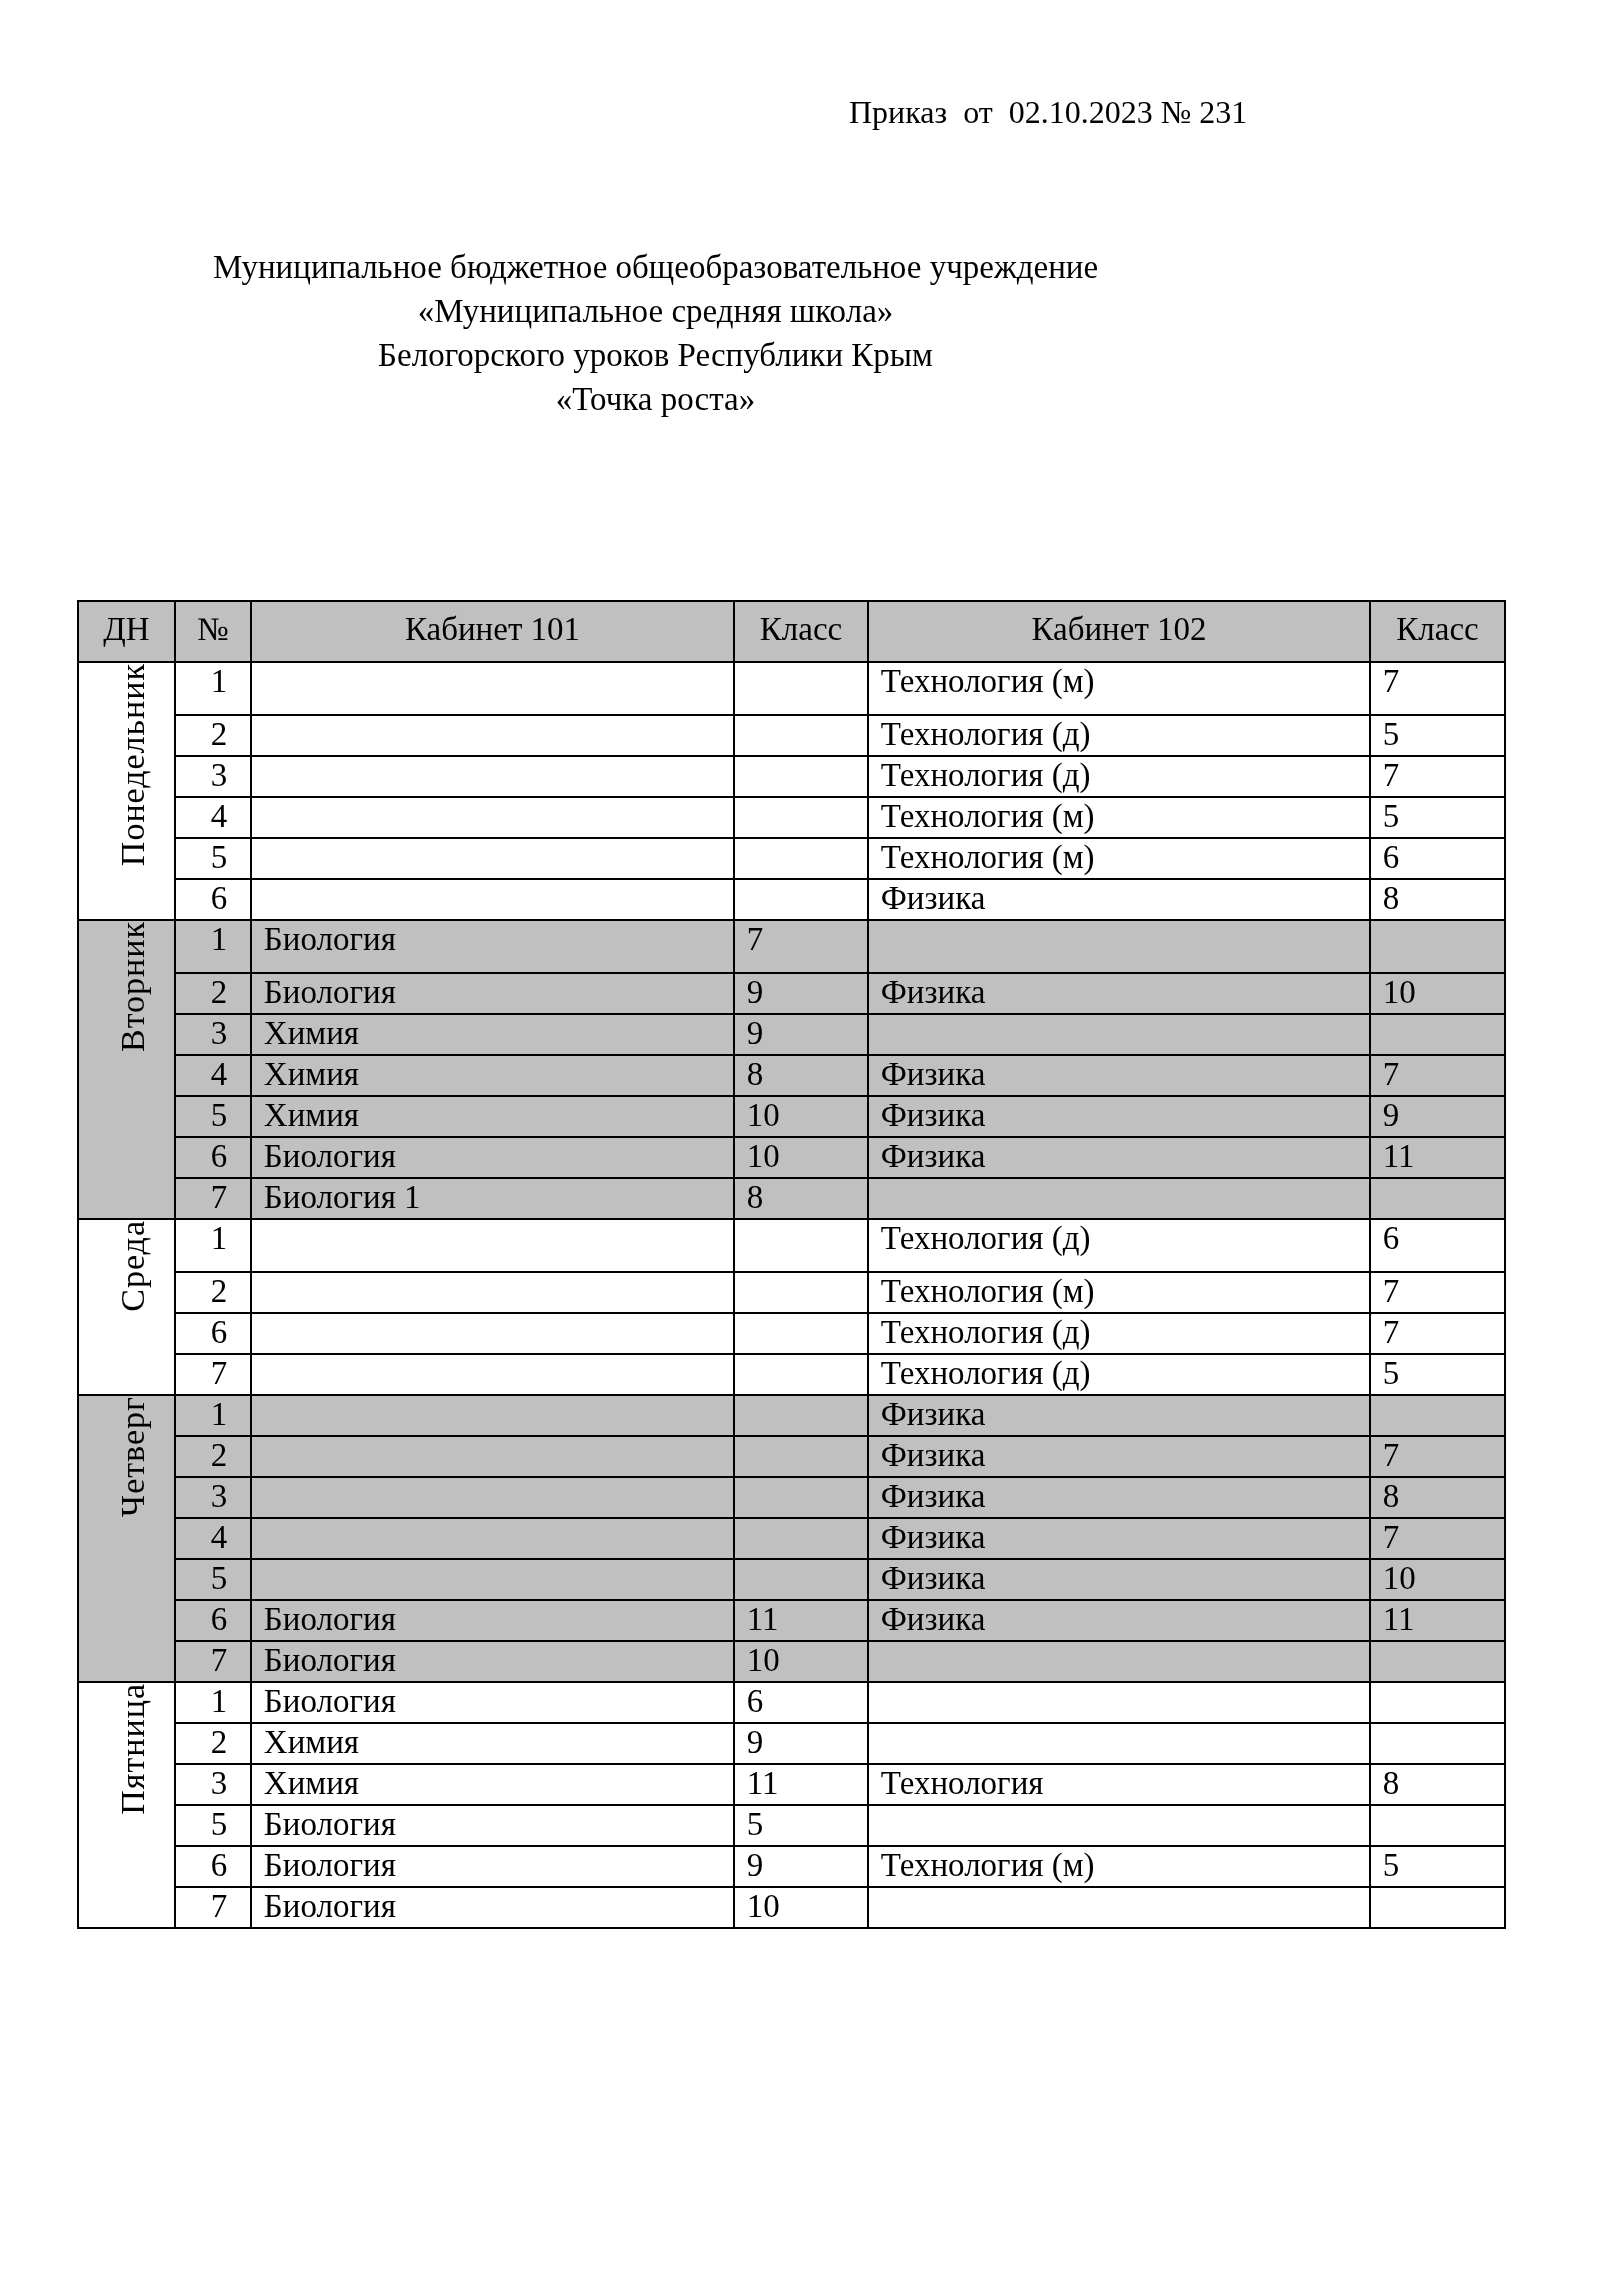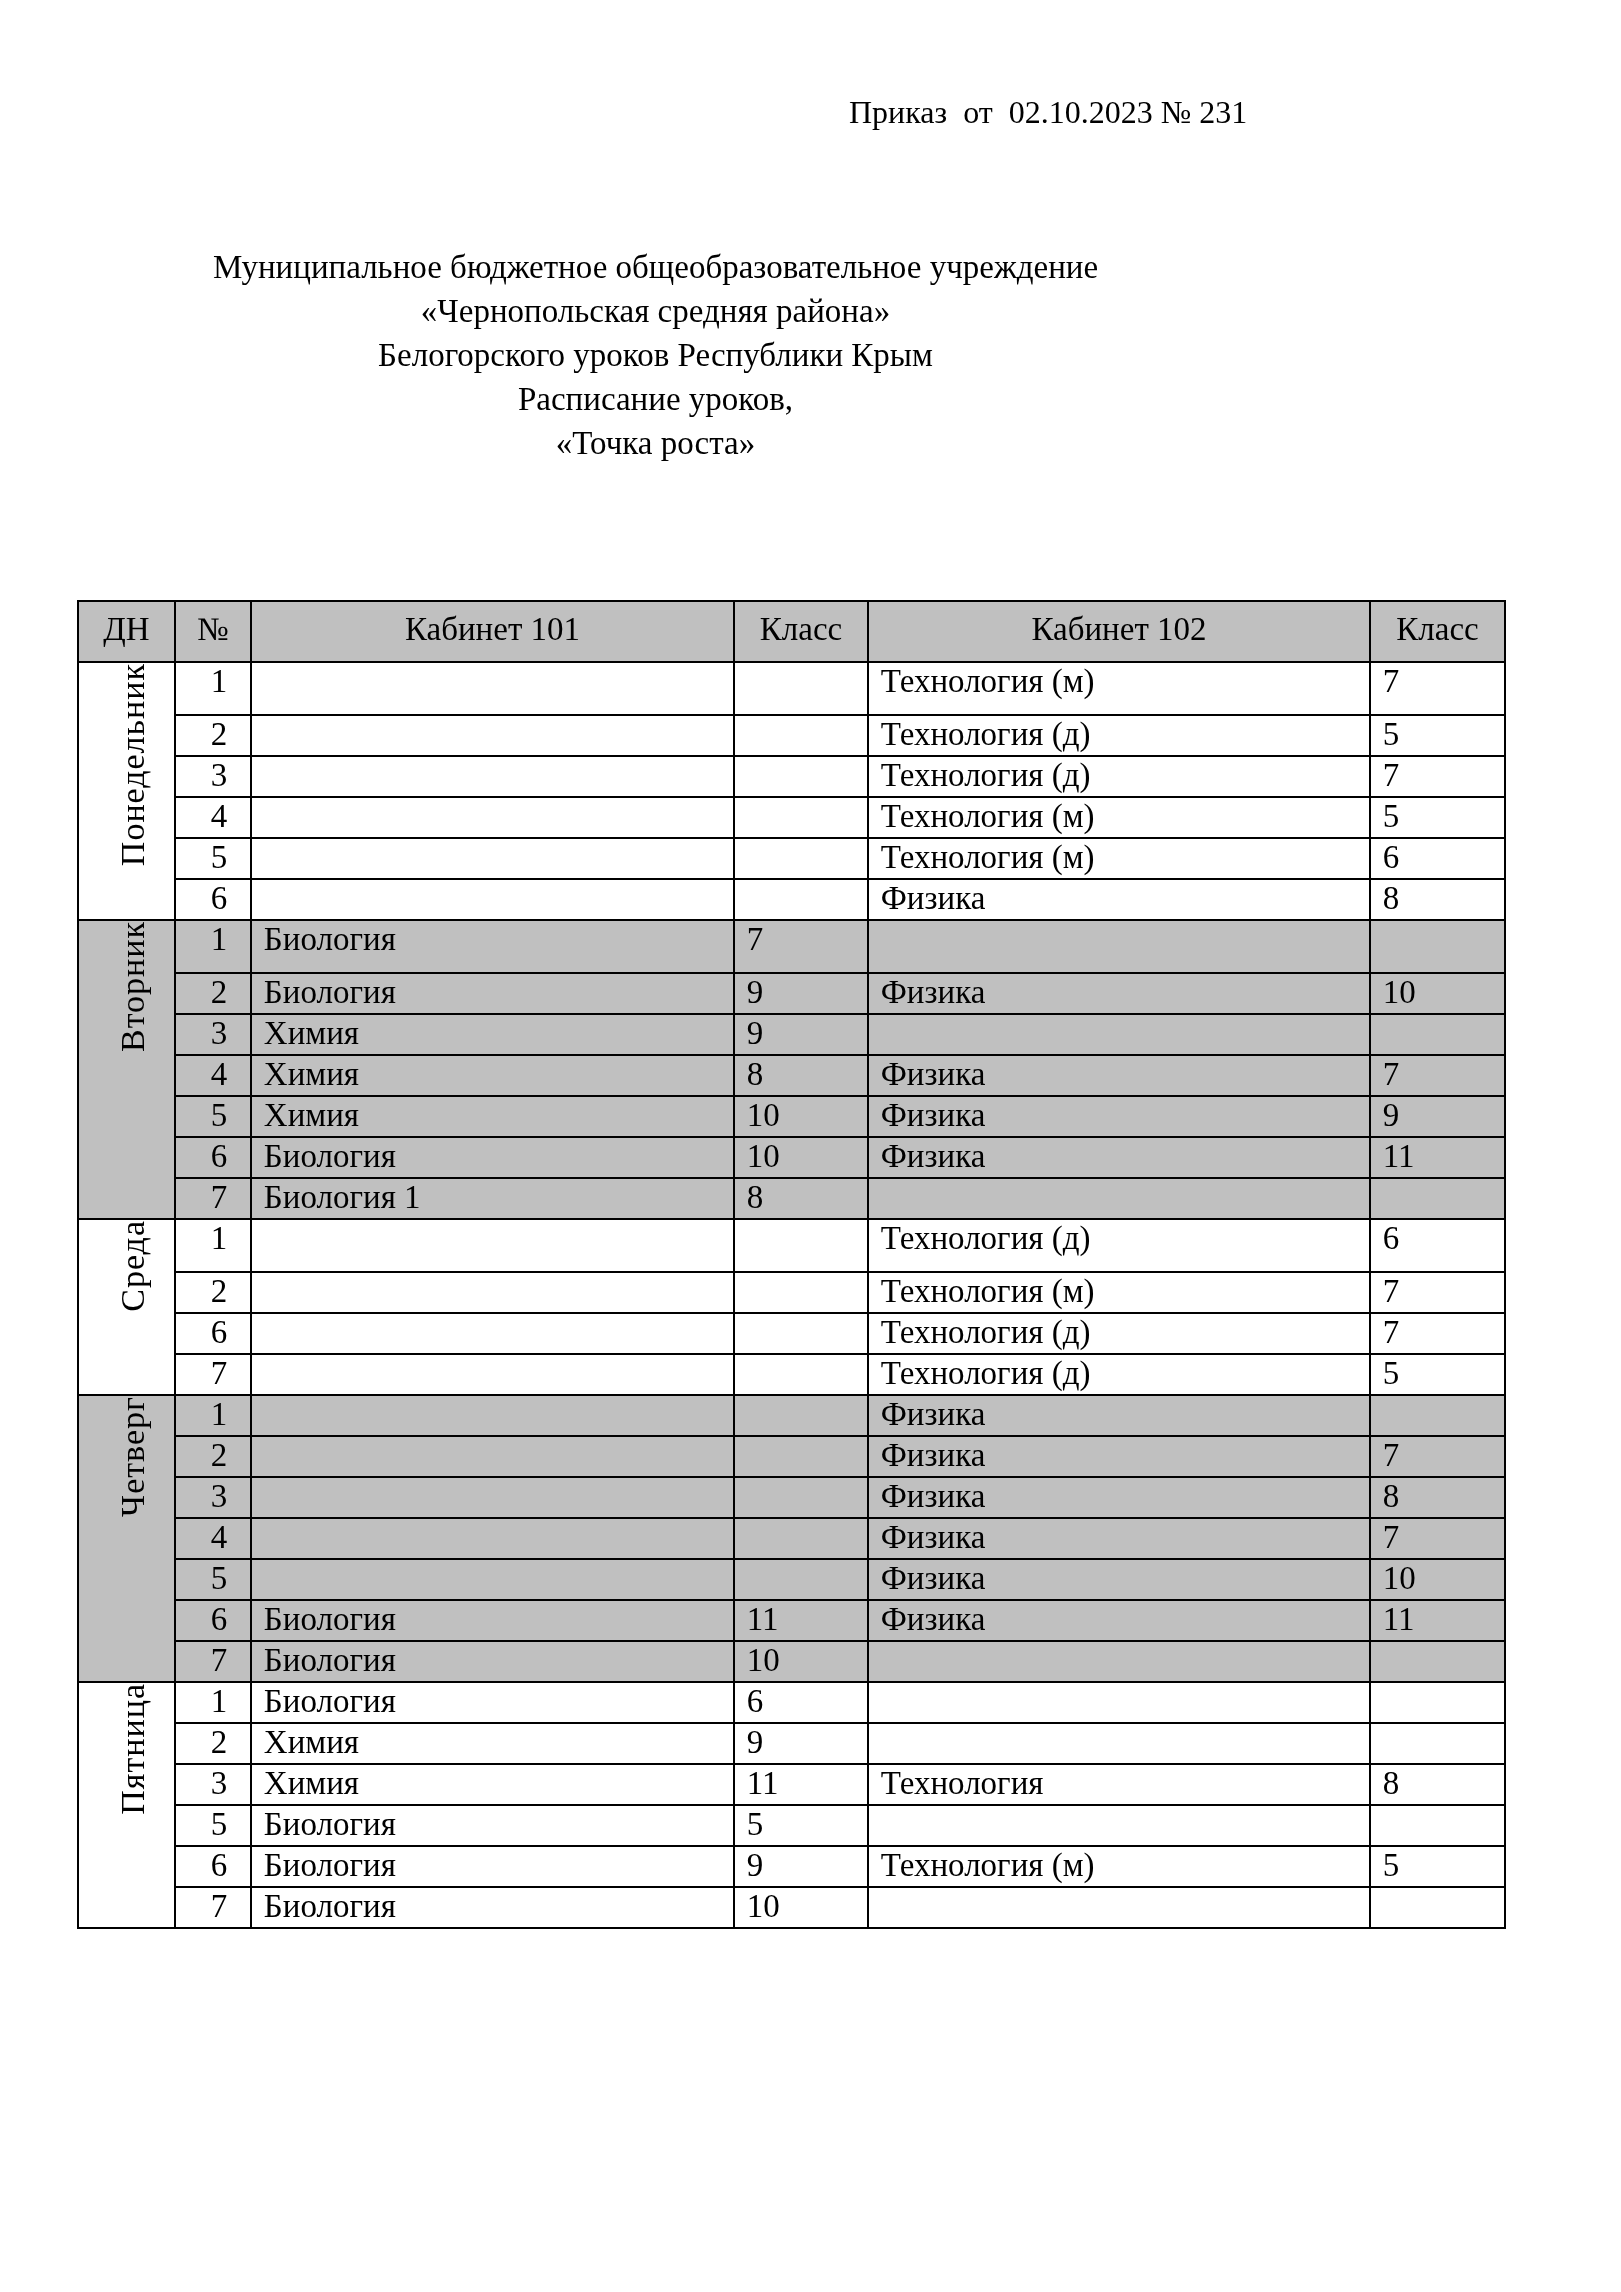--- a/index.html
+++ b/index.html
@@ -21,23 +21,22 @@
   tr.grey td { background:#c0c0c0; }
   tr.tall td { height:51px; }
 </style>
 </head>
 <body>
 
 <div class="order">Приказ  от  02.10.2023 № 231</div>
 
 <div class="title-block">
   <div>Муниципальное бюджетное общеобразовательное учреждение</div>
-  <div>«Чернопольская средняя района»</div>
+  <div>«Муниципальное средняя школа»</div>
   <div>Белогорского уроков Республики Крым</div>
-  <div>Расписание уроков,</div>
   <div>«Точка роста»</div>
 </div>
 
 <table class="sched">
   <colgroup>
     <col style="width:97px">
       <col style="width:76px">
       <col style="width:483px">
     <col style="width:134px">
       <col style="width:502px">

